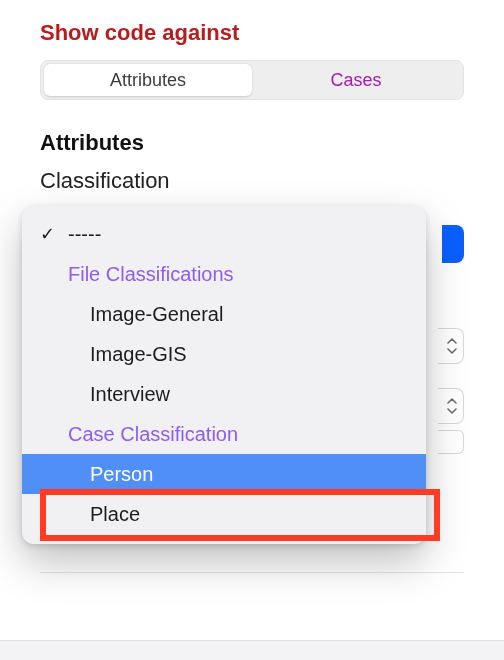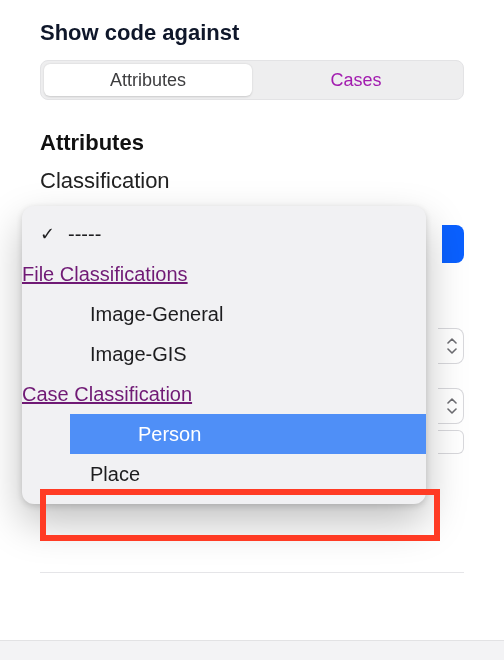--- a/index.html
+++ b/index.html
@@ -10,21 +10,21 @@
     height: 660px;
     overflow: hidden;
     position: relative;
   }
   .panel {
     padding: 20px 40px 0 40px;
   }
   .section-title {
     font-size: 22px;
     font-weight: 700;
-    color: #0f172a;
+    color: #b91c1c;
     margin-bottom: 14px;
   }
   .seg-control {
     display: flex;
     background: #eeeeef;
     border-radius: 8px;
     padding: 3px;
     height: 40px;
     width: 100%;
     border: 1px solid #e3e3e5;
@@ -113,37 +113,36 @@
     justify-content: flex-start;
     font-size: 18px;
   }
   .dd-item .label {
     flex: 1;
   }
   .dd-header {
     height: 40px;
     display: flex;
     align-items: center;
+    padding-left: 46px;
     font-size: 20px;
-    color: #701a75;
-    text-decoration: underline;
+    color: #8b5cf6;
   }
   .dd-sub {
     padding-left: 68px;
     height: 40px;
     display: flex;
     align-items: center;
     font-size: 20px;
     color: #1d1d1f;
     cursor: pointer;
   }
   .dd-sub.highlight {
     background: #4f8ff7;
     color: #ffffff;
-    margin-left: 48px;
   }
   .highlight-frame {
     position: absolute;
     left: 18px;
     width: 400px;
     height: 52px;
     border: 6px solid #ff3b24;
     pointer-events: none;
     margin-left: 0;
   }
@@ -201,20 +200,21 @@
 <div class="divider"></div>
 
 <div class="dropdown">
   <div class="dd-item">
     <span class="check">✓</span>
     <span class="label">-----</span>
   </div>
   <div class="dd-header">File Classifications</div>
   <div class="dd-sub">Image-General</div>
   <div class="dd-sub">Image-GIS</div>
+  <div class="dd-sub">Interview</div>
   <div class="dd-header">Case Classification</div>
   <div class="dd-sub highlight">Person</div>
   <div class="dd-sub">Place</div>
 
   <div class="highlight-frame" style="top:283px;"></div>
 </div>
 
 <div class="bottom-bar"></div>
 
 </body></html>

